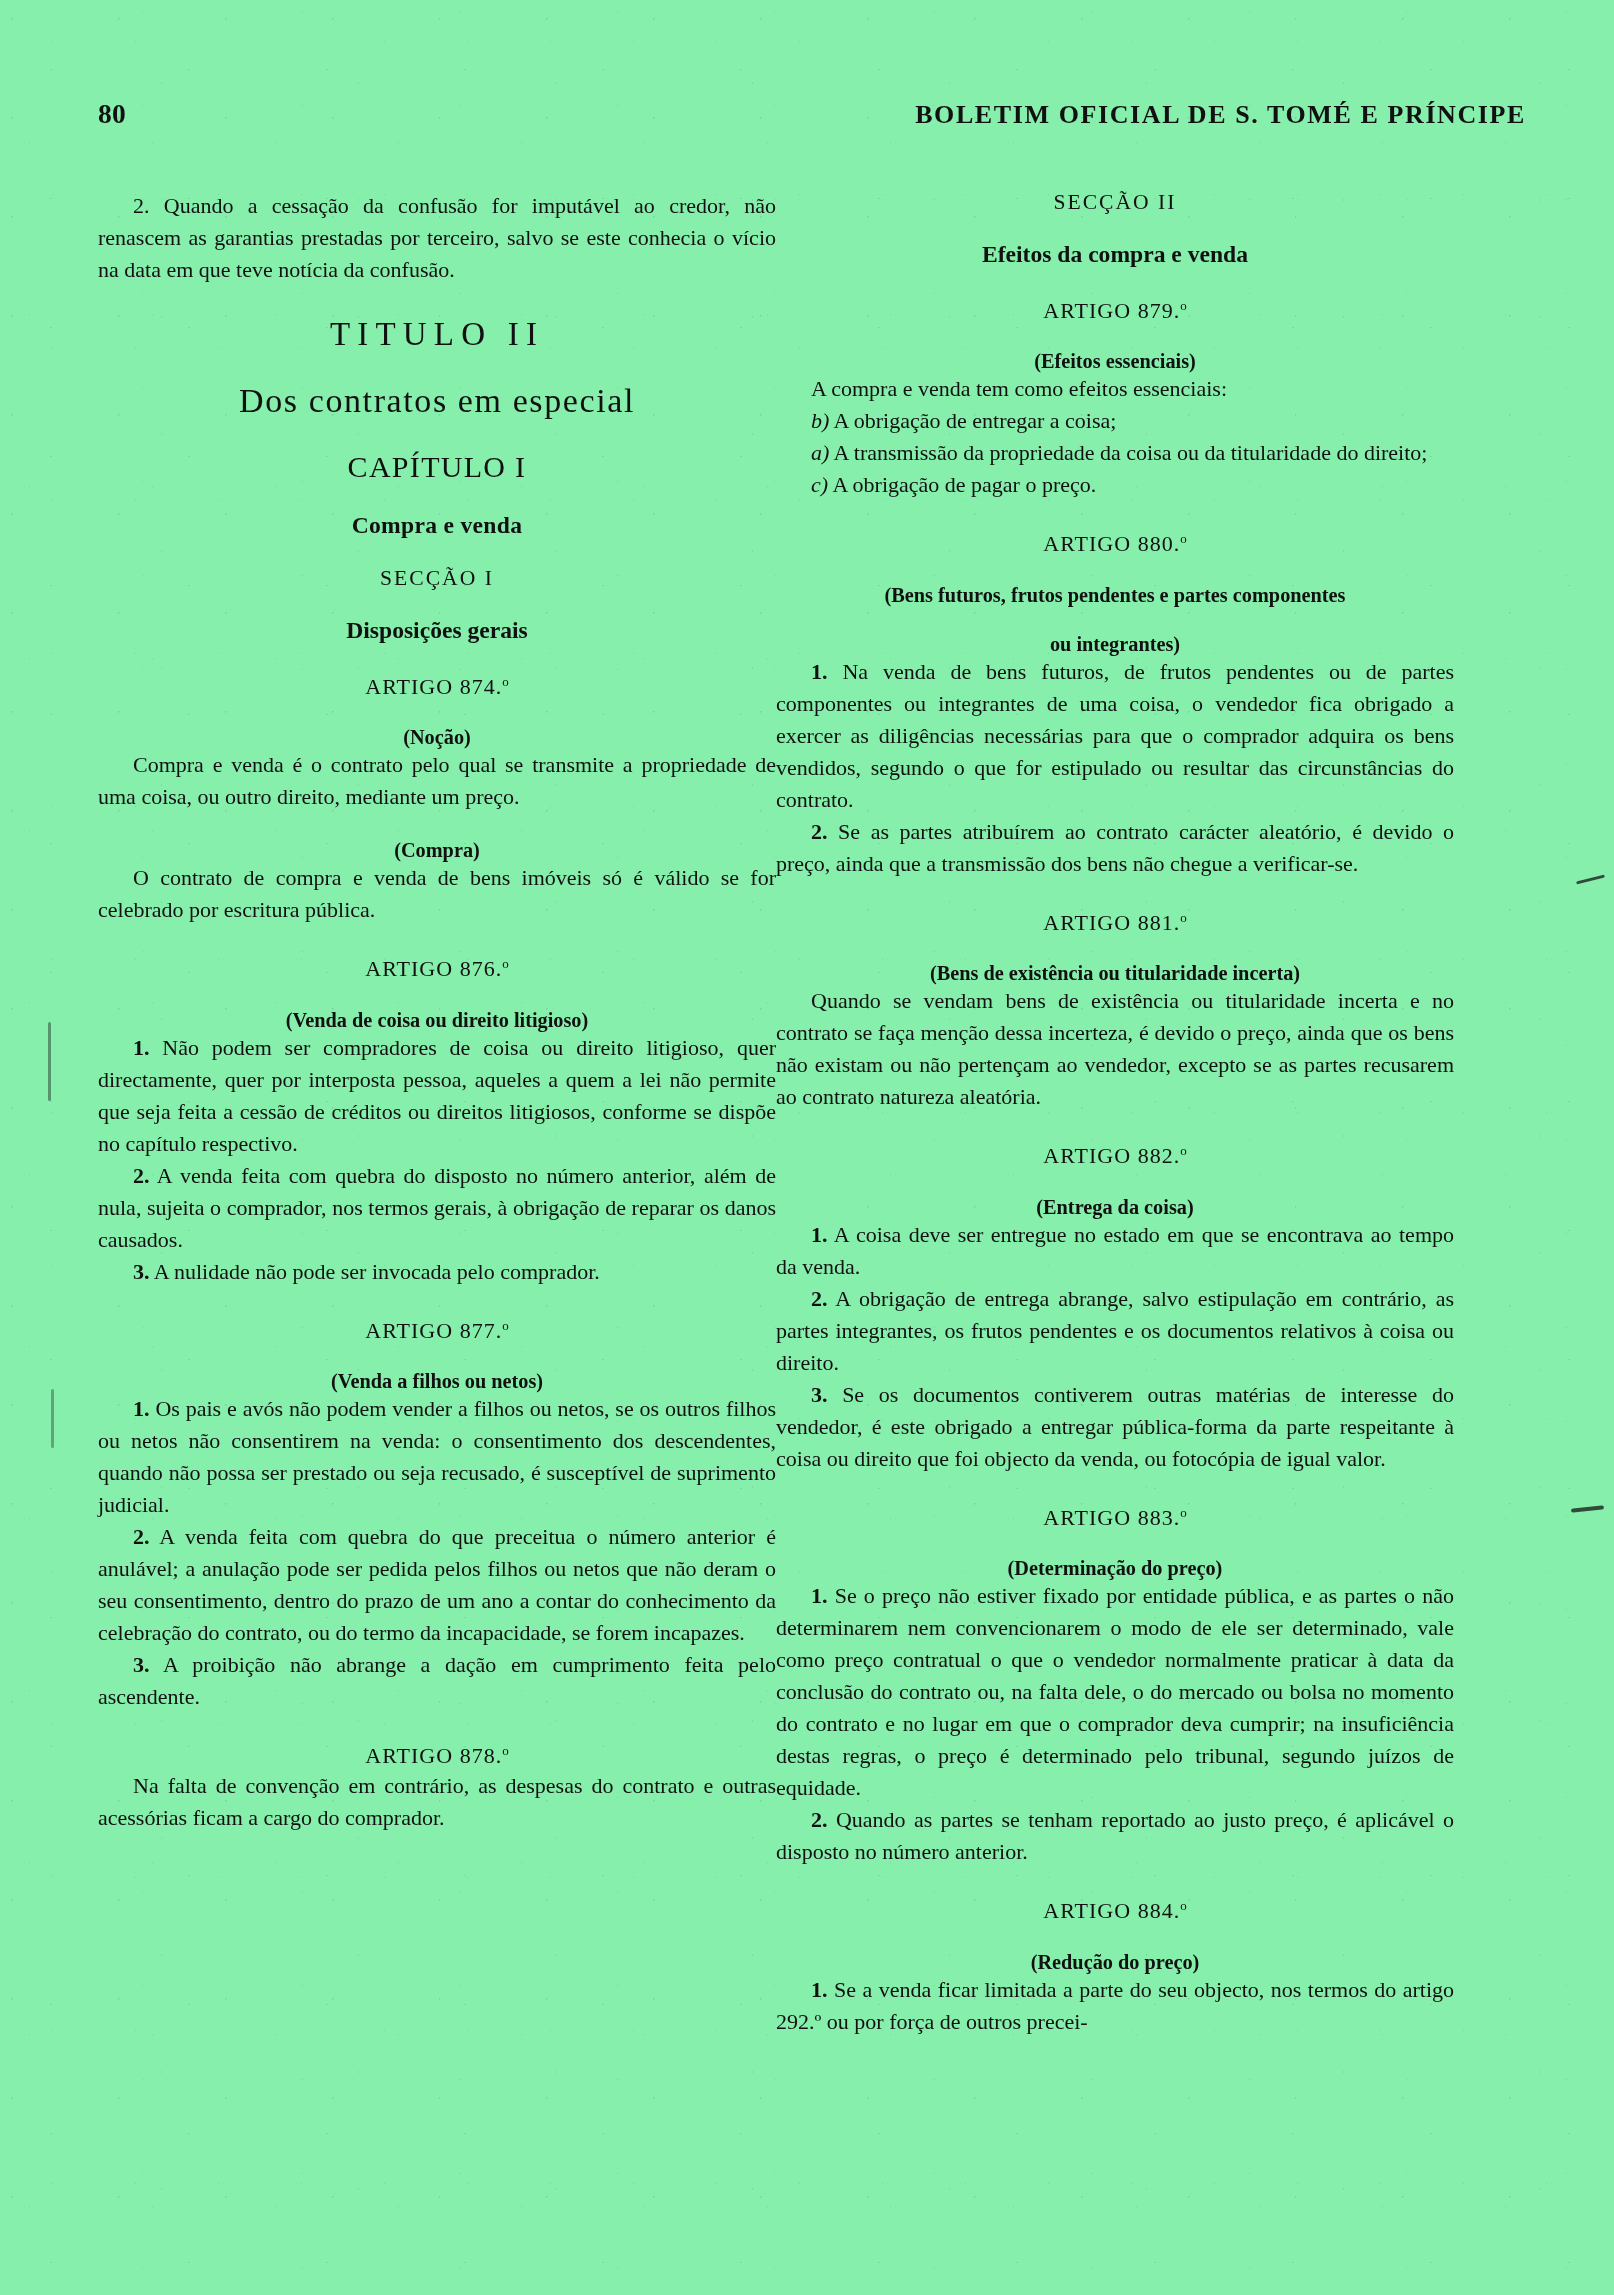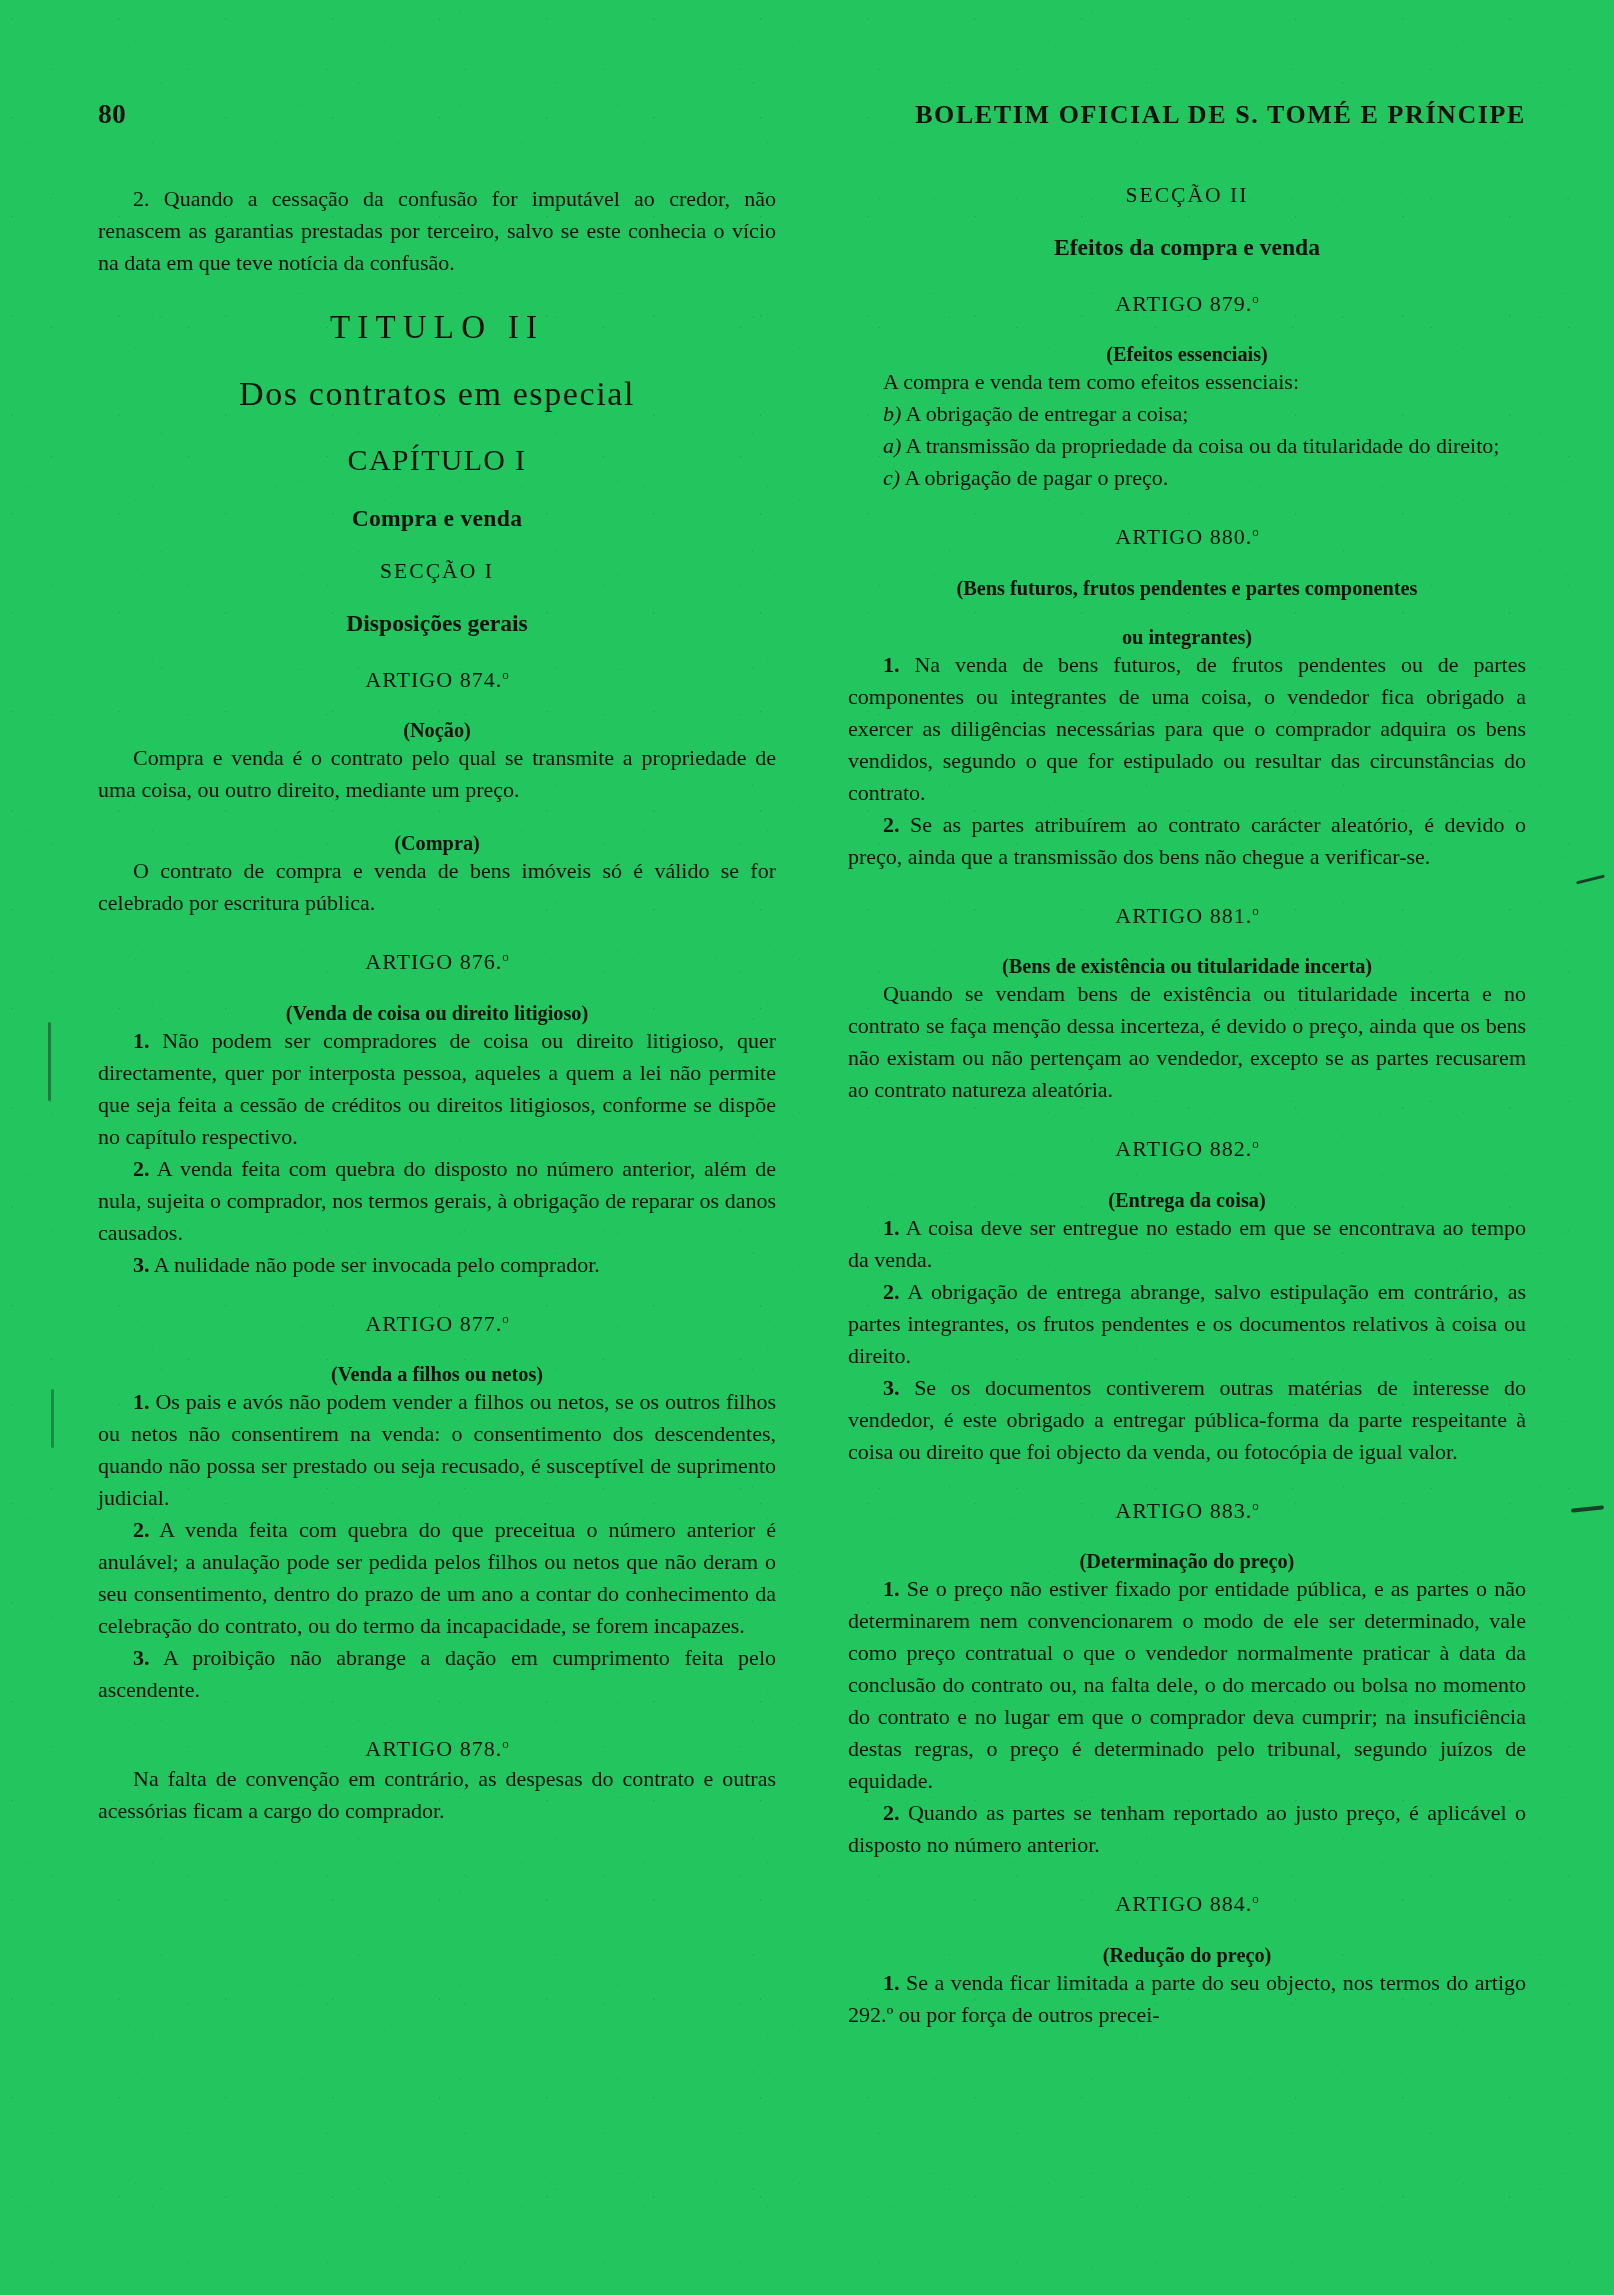--- a/index.html
+++ b/index.html
@@ -8,21 +8,21 @@
     background: #ffffff;
   }
   body {
     font-family: "Liberation Serif", "DejaVu Serif", serif;
     color: #111111;
   }
   .page {
     position: relative;
     width: 1614px;
     height: 2295px;
-    background: #22c55e;
+    background: #86efac;
     overflow: hidden;
   }
   
   .grain {
     position: absolute;
     inset: 0;
     pointer-events: none;
     opacity: .35;
     background-image:
       radial-gradient(circle at 11% 19%, rgba(0,0,0,.30) 0 0.7px, transparent 0.9px),
@@ -54,25 +54,24 @@
     font-family: "Liberation Serif", serif;
     font-weight: 700;
     font-size: 26px;
     letter-spacing: 1.6px;
   }
 
   
   .columns {
     position: absolute;
     left: 98px;
-    top: 183px;
+    top: 190px;
     width: 1428px;
     height: 2044px;
     display: flex;
-    gap: 72px;
   }
   .col {
     width: 678px;
     position: relative;
   }
 
   
   p.body {
     margin: 0;
     font-size: 22px;

